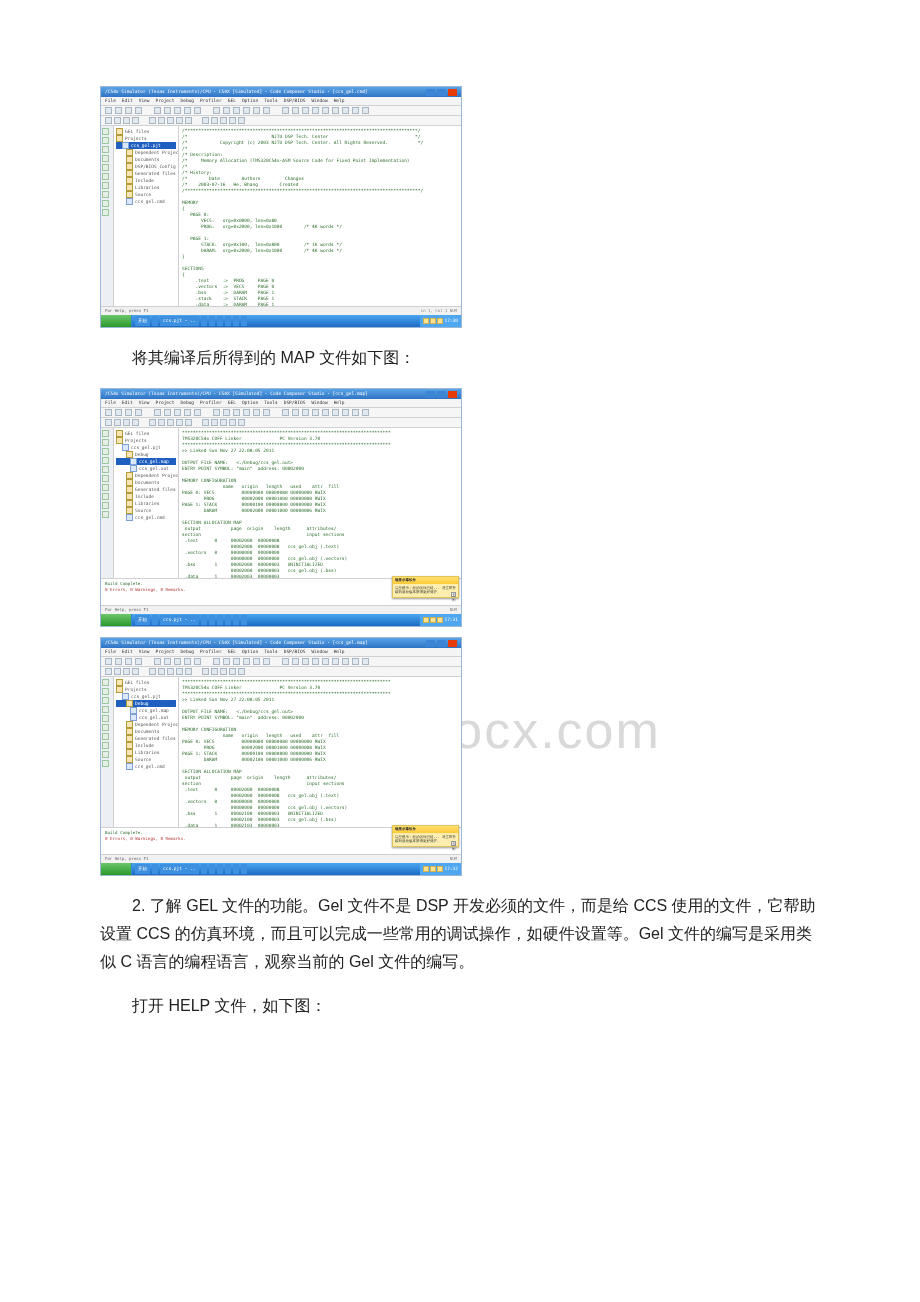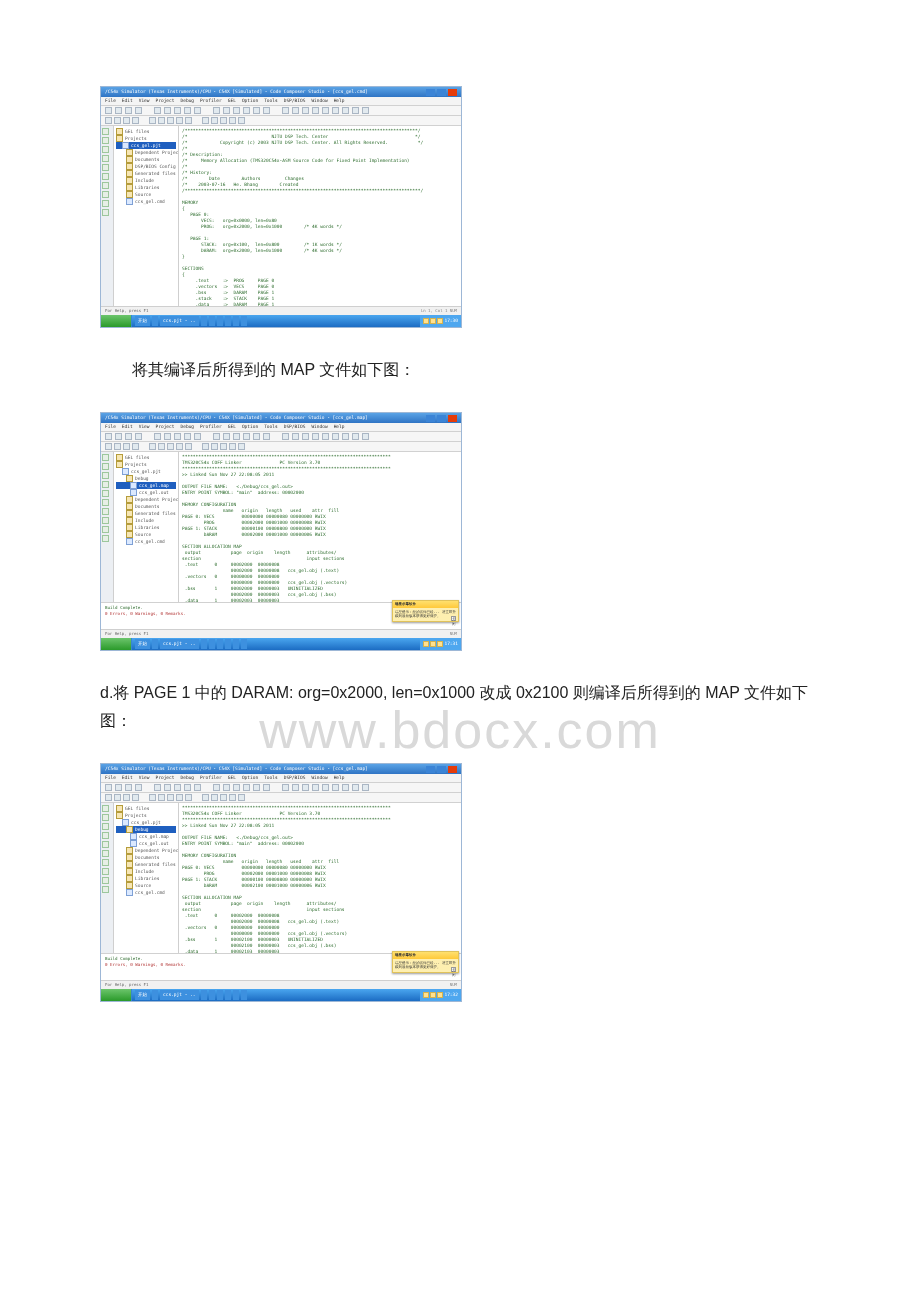--- a/index.html
+++ b/index.html
@@ -24,21 +24,21 @@
     color:#d9d9d9;
     font-weight:500;
     z-index:0;
     pointer-events:none;
     white-space:nowrap;
     font-family:Arial,sans-serif;
   }
   .body-text{
     font-size:16px;
     line-height:28px;
-    margin:28px 0;
+    margin:16px 0;
     position:relative;
     z-index:1;
   }
   .indent{ text-indent:2em; }
 
   
   .fig{
     width:360px;
     margin:6px 0 10px 0;
     border:1px solid #9db7d6;
@@ -535,21 +535,20 @@
     </div>
     <div class="notif">
       <div class="nhdr">瑞星杀毒软件</div>
       <div class="nbody">
         <span>瑞星提示：您的软件已经...  请立即升级到最新版本获得更好保护。</span>
         <div class="closebtn">关闭</div>
       </div>
     </div>
   </div>
 
-  <p class="body-text indent" style="text-indent:0;">d.将 PAGE 1 中的 DARAM: org=0x2000, len=0x1000 改成 0x2100 则编译后所得到的 MAP 文件如下图：</p>
 
   <div class="fig">
     <div class="fig-title">
       <span>/C54x Simulator (Texas Instruments)/CPU - C54X [Simulated] - Code Composer Studio - [ccs_gel.map]</span>
       <div class="win-controls">
         <div class="wc b1"></div>
         <div class="wc b2"></div>
         <div class="wc"></div>
       </div>
     </div>
@@ -706,14 +705,16 @@
     </div>
     <div class="notif">
       <div class="nhdr">瑞星杀毒软件</div>
       <div class="nbody">
         <span>瑞星提示：您的软件已经...  请立即升级到最新版本获得更好保护。</span>
         <div class="closebtn">关闭</div>
       </div>
     </div>
   </div>
 
+  <p class="body-text indent">2. 了解 GEL 文件的功能。Gel 文件不是 DSP 开发必须的文件，而是给 CCS 使用的文件，它帮助设置 CCS 的仿真环境，而且可以完成一些常用的调试操作，如硬件设置等。Gel 文件的编写是采用类似 C 语言的编程语言，观察当前的 Gel 文件的编写。</p>
+  <p class="body-text indent">打开 HELP 文件，如下图：</p>
 
 </div>
 
 </body></html>

